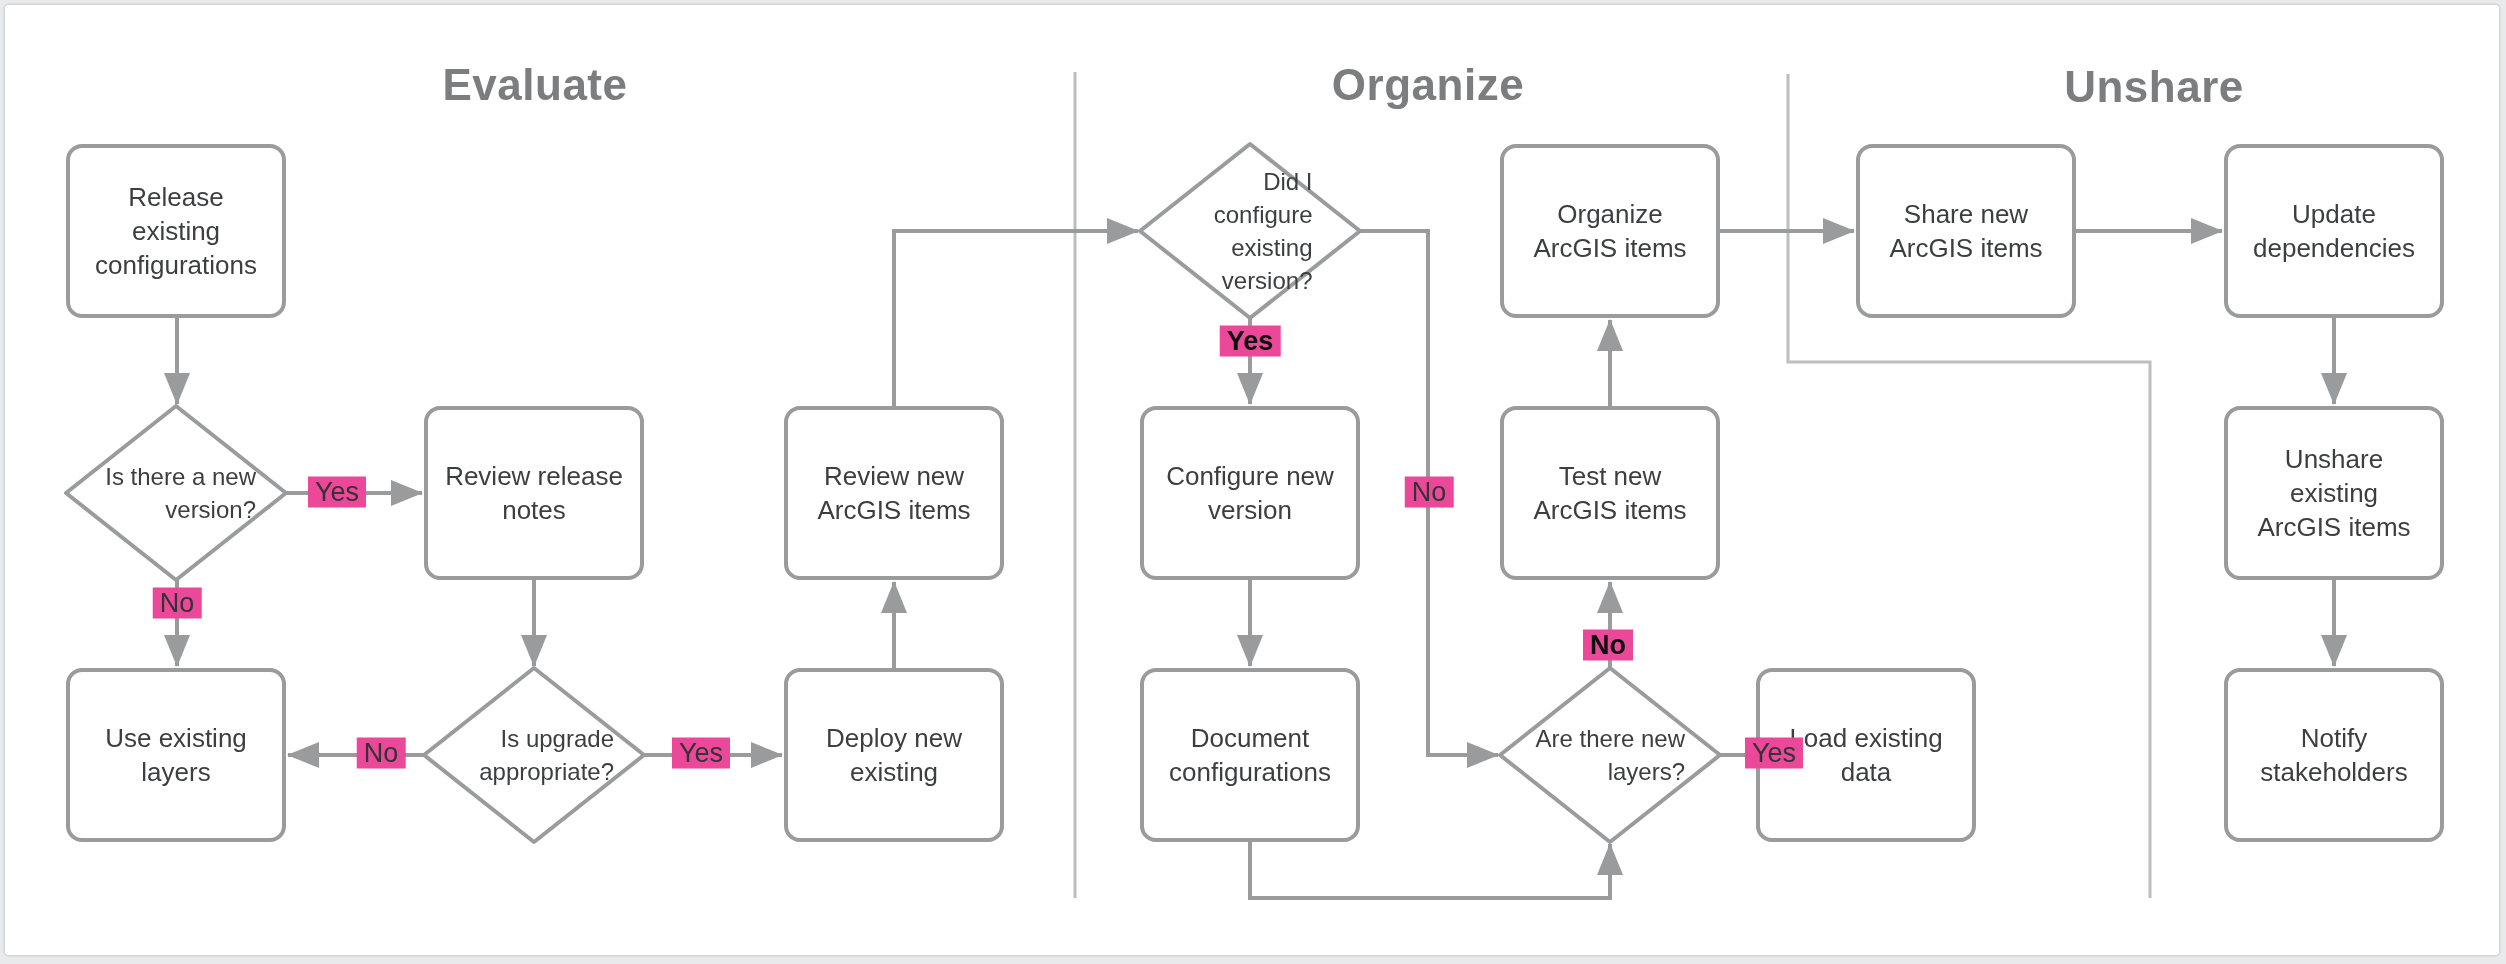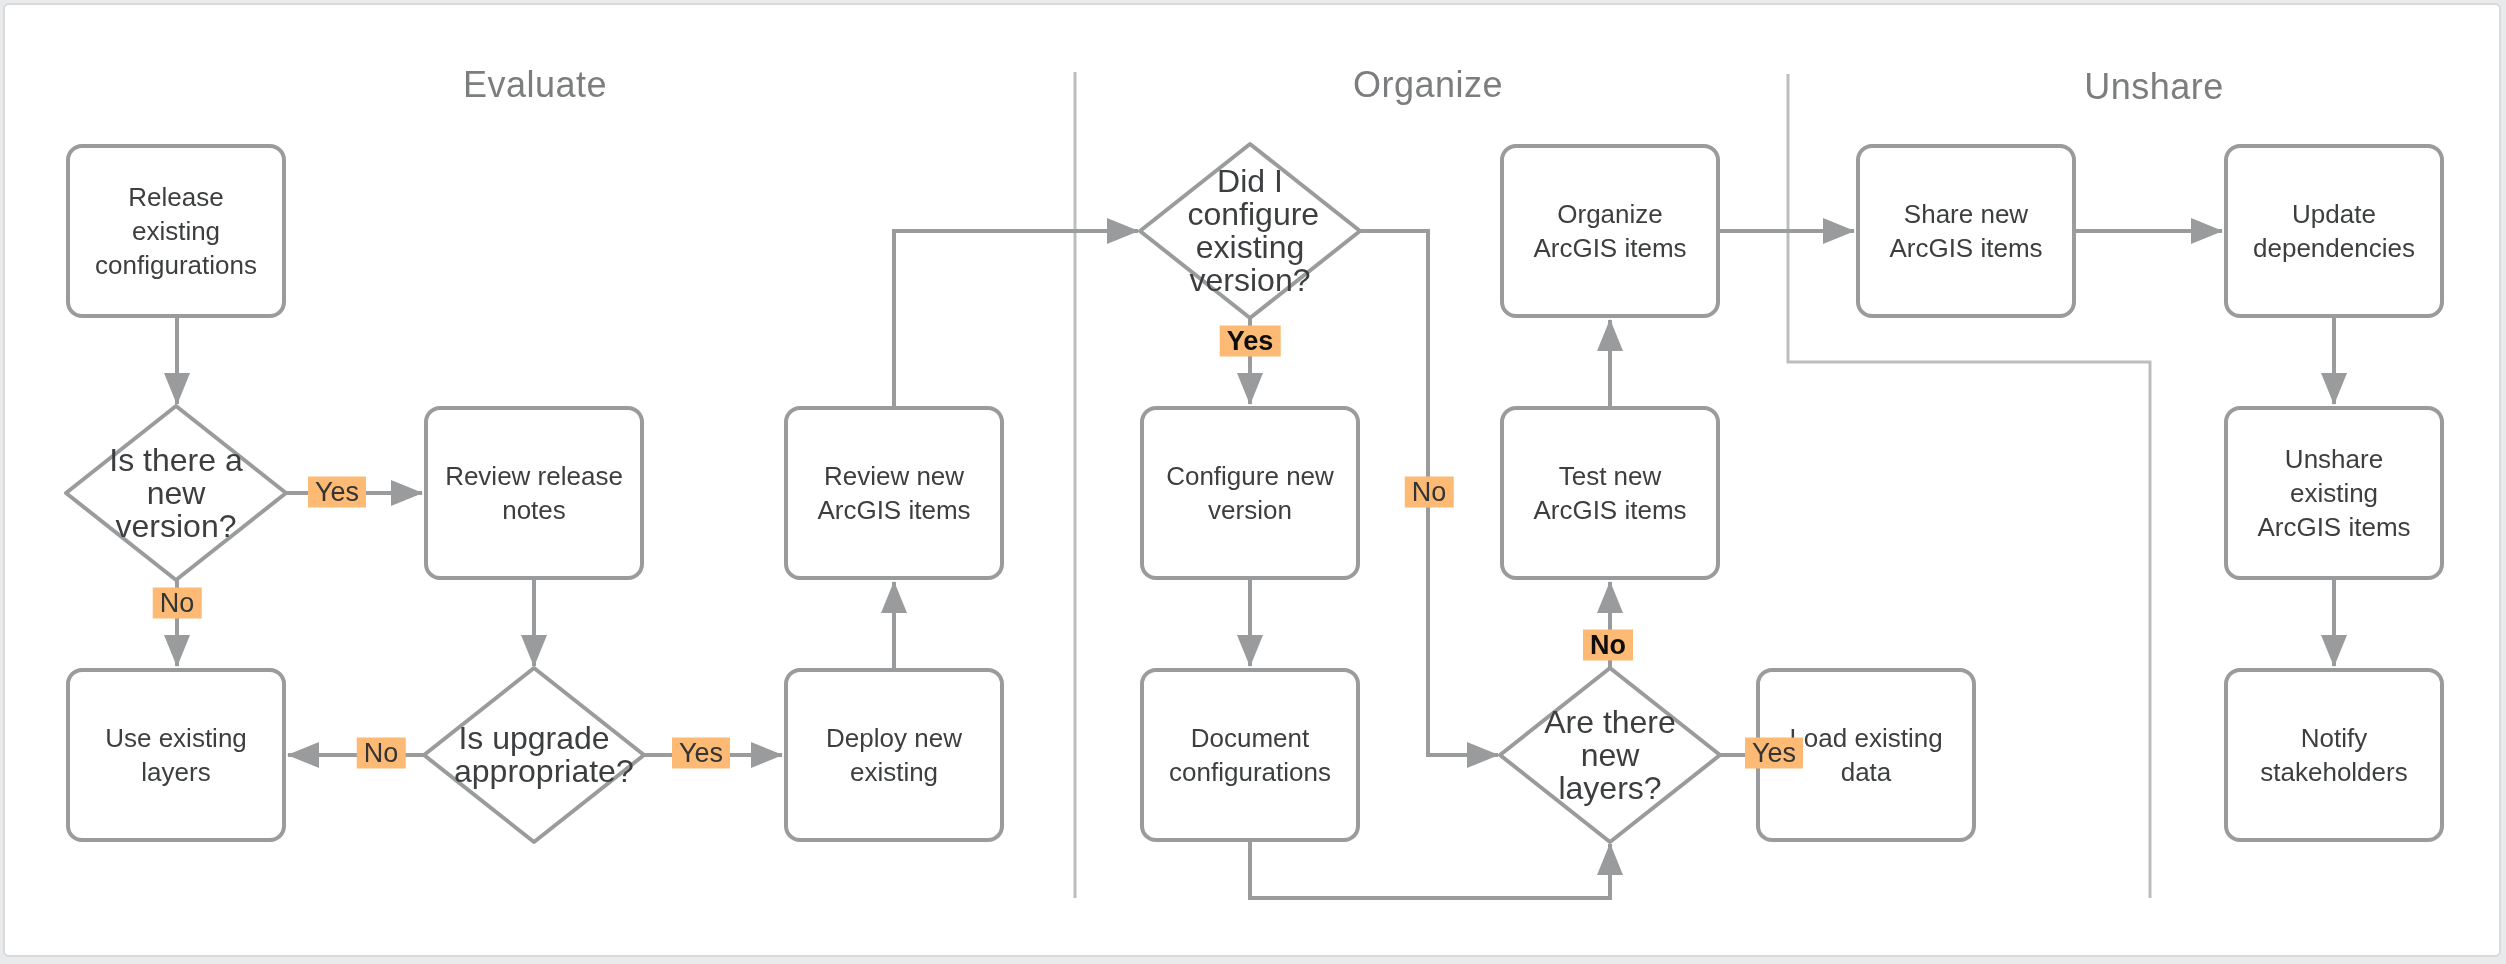--- a/index.html
+++ b/index.html
@@ -8,39 +8,39 @@
     background:#e9eaeb;
     font-family:"Liberation Sans","DejaVu Sans",sans-serif;
   }
   #canvas{
     position:absolute;left:3px;top:3px;width:2494px;height:950px;
     background:#ffffff;border:2px solid #d8dadb;border-radius:6px;
   }
   #wires{position:absolute;left:0;top:0;}
   .title{
     position:absolute;transform:translate(-50%,-50%);
-    font-size:36px;font-weight:400;color:#7b7d7e;letter-spacing:0.5px;
+    font-size:44px;font-weight:700;color:#7b7d7e;letter-spacing:0.5px;
     white-space:nowrap;
   }
   .node{
     position:absolute;width:220px;height:174px;box-sizing:border-box;
     background:#ffffff;border:4px solid #999b9c;border-radius:16px;
     display:flex;align-items:center;justify-content:center;
   }
   .node .txt{
     display:block;text-align:center;max-width:180px;
     font-size:26px;line-height:34px;color:#3c3e3f;
   }
   .dlabel{
     position:absolute;transform:translate(-50%,-50%);
-    text-align:center;font-size:32px;line-height:33px;color:#3c3e3f;
+    text-align:right;font-size:24px;line-height:33px;color:#3c3e3f;
   }
   .elabel{
     position:absolute;transform:translate(-50%,-50%);
-    background:#fdba74;padding:0 7px;
+    background:#ec4899;padding:0 7px;
     font-size:27px;color:#323435;white-space:nowrap;
   }
   .elabel.strong{font-weight:700;color:#0d0d0d;}
 </style>
 </head>
 <body>
 
 <div id="canvas"></div>
 
 <svg id="wires" width="2506" height="964" viewBox="0 0 2506 964">

